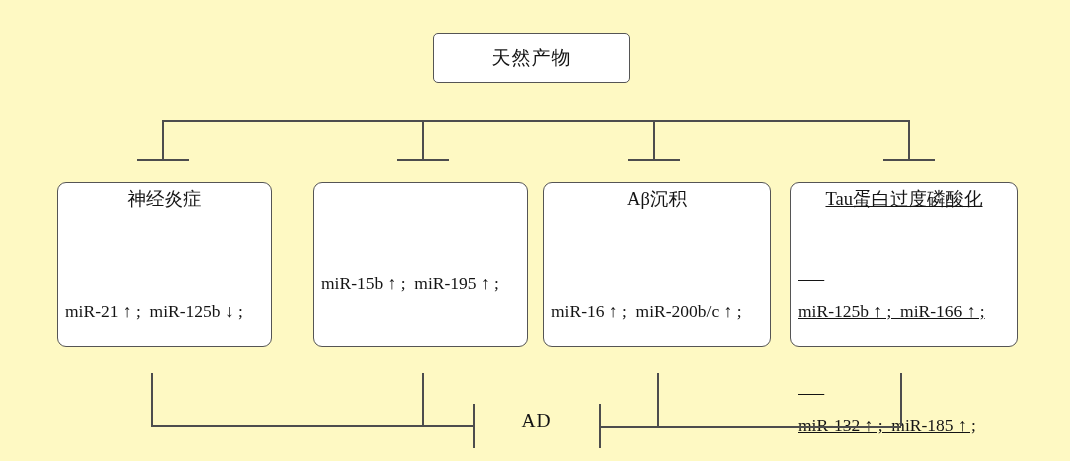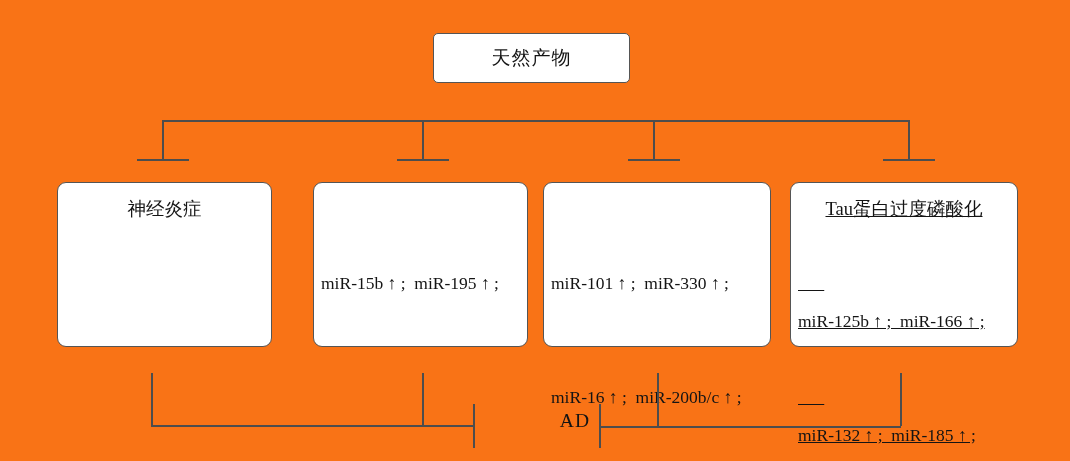--- a/index.html
+++ b/index.html
@@ -4,21 +4,21 @@
 <style>
   html, body {
     margin: 0;
     padding: 0;
     background: #ffffff;
   }
   .canvas {
     position: relative;
     width: 1070px;
     height: 461px;
-    background: #f97316;
+    background: #fef9c3;
     font-family: "Liberation Serif", "DejaVu Serif", serif;
     color: #141414;
     overflow: hidden;
   }
   .node {
     position: absolute;
     box-sizing: border-box;
     border: 1.4px solid #555555;
     border-radius: 9px;
     background: #ffffff;
@@ -29,41 +29,41 @@
     display: flex; align-items: center; justify-content: center;
     font-size: 19px;
     letter-spacing: 1px;
   }
   .branch-node { top: 182px; height: 165px; }
   .branch-1 { left: 57px;  width: 215px; }
   .branch-2 { left: 313px; width: 215px; }
   .branch-3 { left: 543px; width: 228px; }
   .branch-4 { left: 790px; width: 228px; text-decoration: underline; }
   .branch-title {
-    margin-top: 13px;
+    margin-top: 3px;
     text-align: center;
     font-size: 18.5px;
   }
   .mir-lines {
     margin-top: 5px;
     padding: 0 5px 0 7px;
     font-size: 17.5px;
     line-height: 38px;
     white-space: pre;
   }
   .line {
     position: absolute;
     background: #4d4d4d;
   }
   .hline { height: 1.5px; }
   .vline { width: 1.5px; }
   .ad-label {
     position: absolute;
     left: 483px; top: 410px; width: 107px;
-    text-align: right;
+    text-align: center;
     font-size: 19.5px;
     letter-spacing: 1px;
   }
 </style>
 </head>
 <body>
 
 <div class="canvas">
 
   <div class="node root-node">
@@ -78,34 +78,35 @@
     <div class="line vline" style="left:908px; top:120px; height:40px;"></div>
     <div class="line hline" style="left:137px; top:159px; width:52px;"></div>
     <div class="line hline" style="left:397px; top:159px; width:52px;"></div>
     <div class="line hline" style="left:628px; top:159px; width:52px;"></div>
     <div class="line hline" style="left:883px; top:159px; width:52px;"></div>
   </div>
 
   <div class="node branch-node branch-1">
     <div class="branch-title">神经炎症</div>
     <div class="mir-lines">
+      <div>miR-21 ↑ ;  miR-125b ↓ ;</div>
       
     </div>
   </div>
 
   <div class="node branch-node branch-2">
     <div class="mir-lines">
       <div>miR-15b ↑ ;  miR-195 ↑ ;</div>
       
     </div>
   </div>
 
   <div class="node branch-node branch-3">
+    <div class="branch-title">Aβ沉积</div>
     <div class="mir-lines">
-      <div>miR-101 ↑ ;  miR-330 ↑ ;</div>
       <div>miR-16 ↑ ;  miR-200b/c ↑ ;</div>
       
     </div>
   </div>
 
   <div class="node branch-node branch-4">
     <div class="branch-title">Tau蛋白过度磷酸化</div>
     <div class="mir-lines">
       <div>miR-125b ↑ ;  miR-166 ↑ ;</div>
       <div>miR-132 ↑ ;  miR-185 ↑ ;</div>

